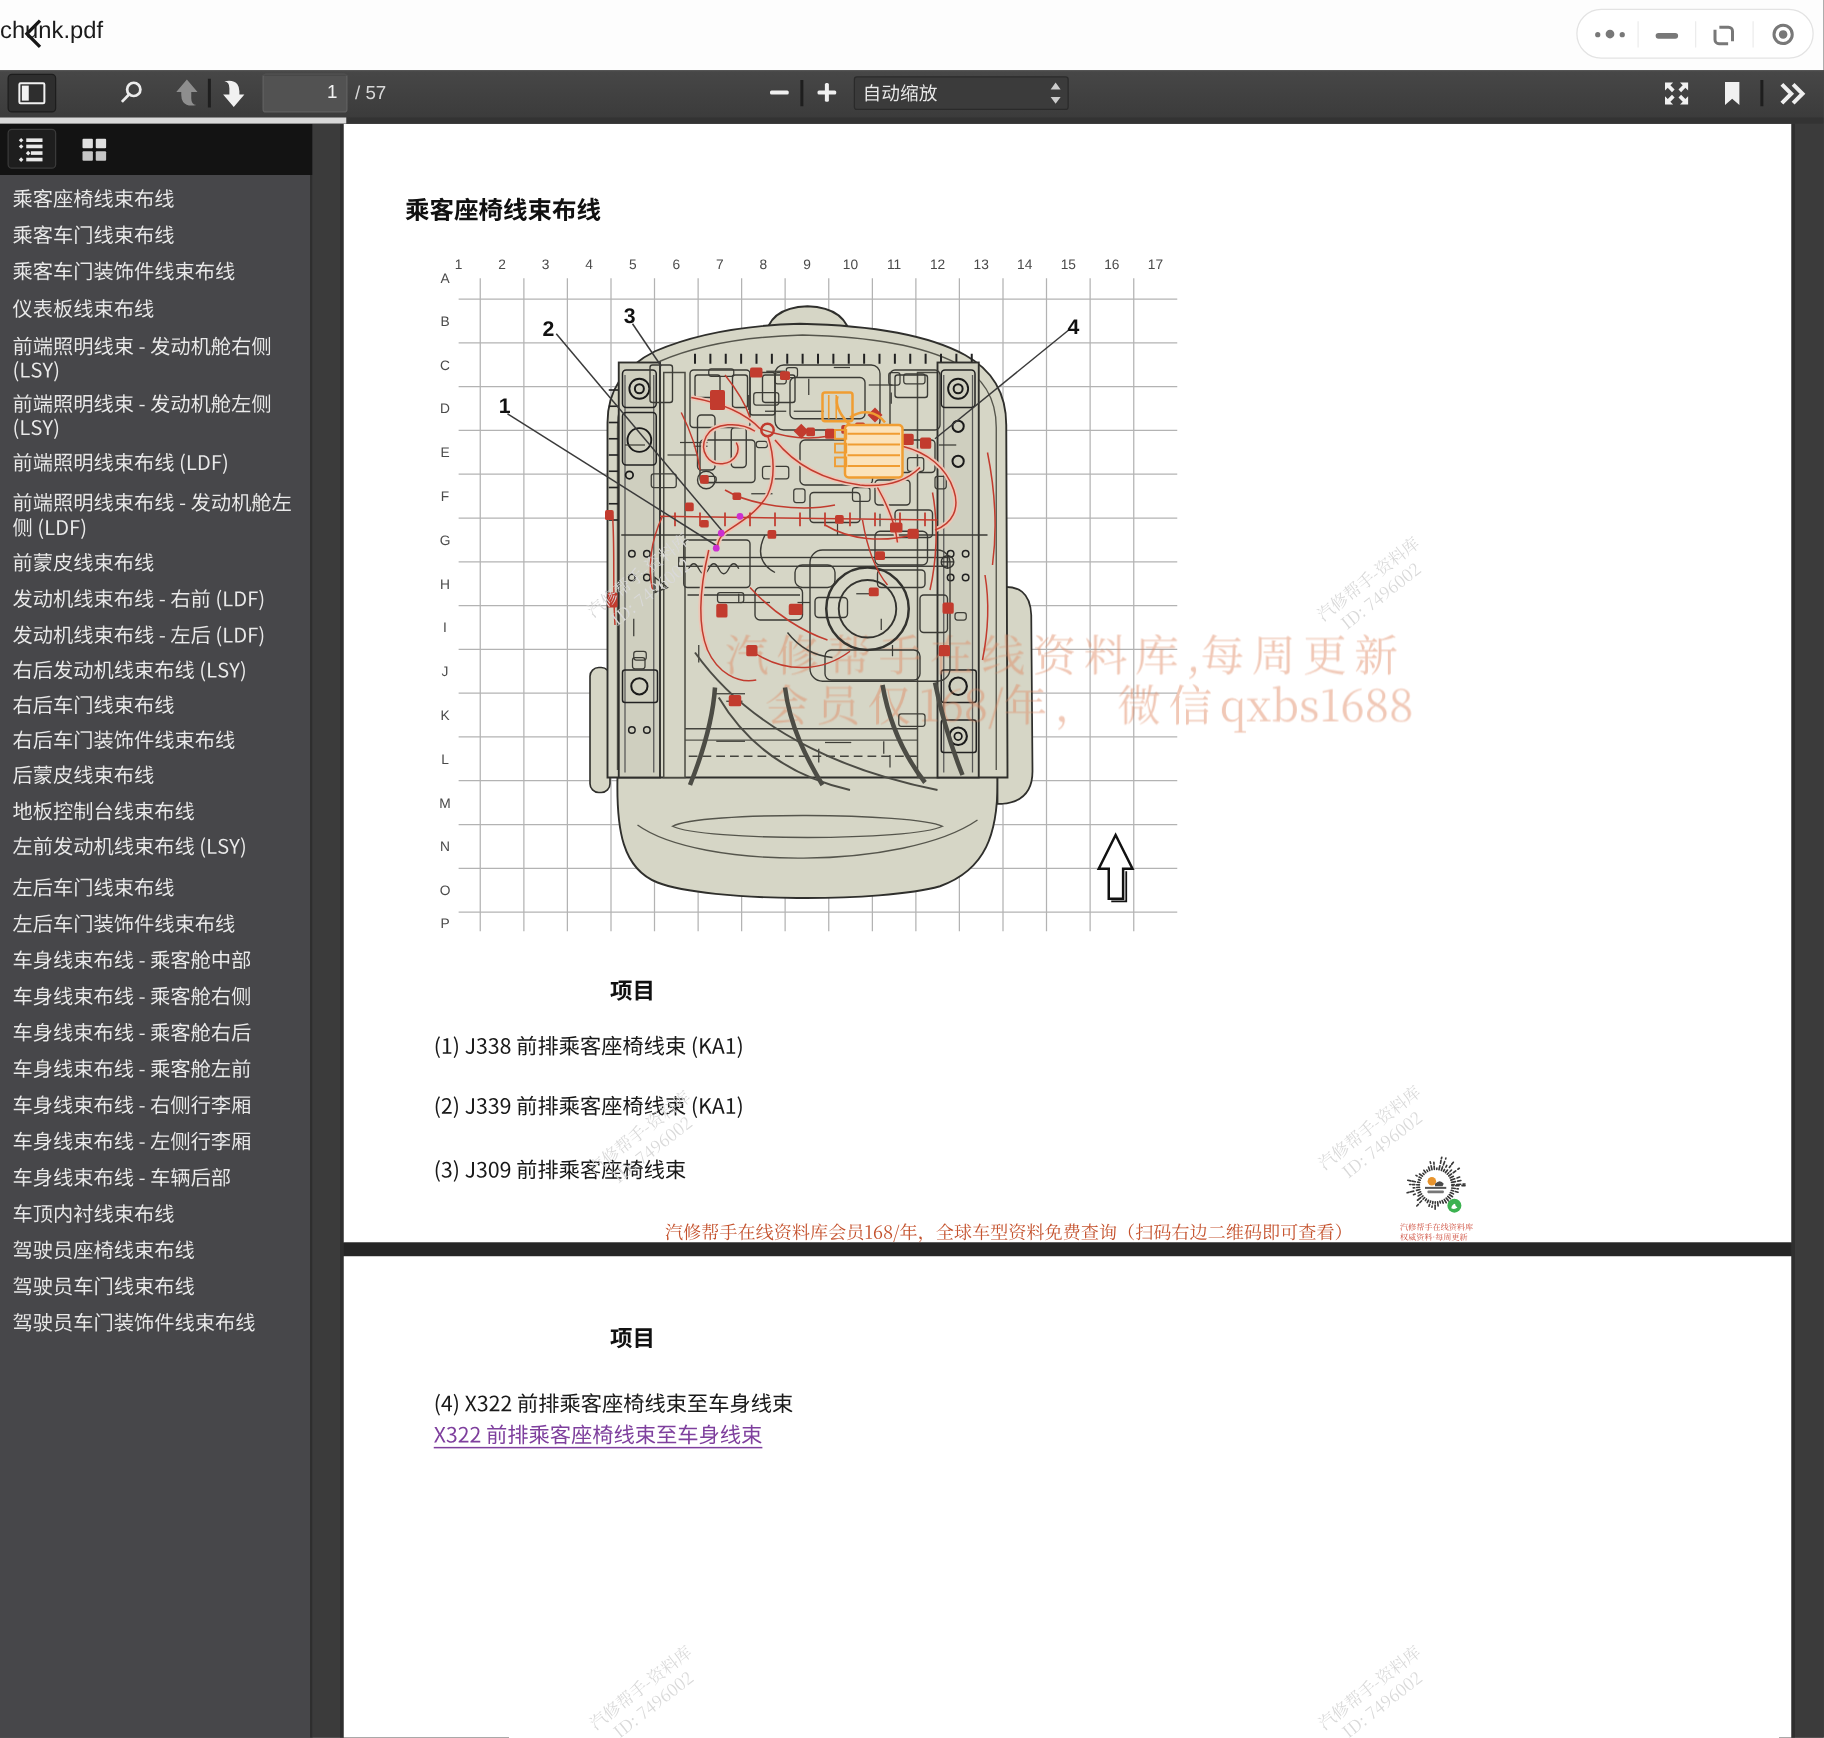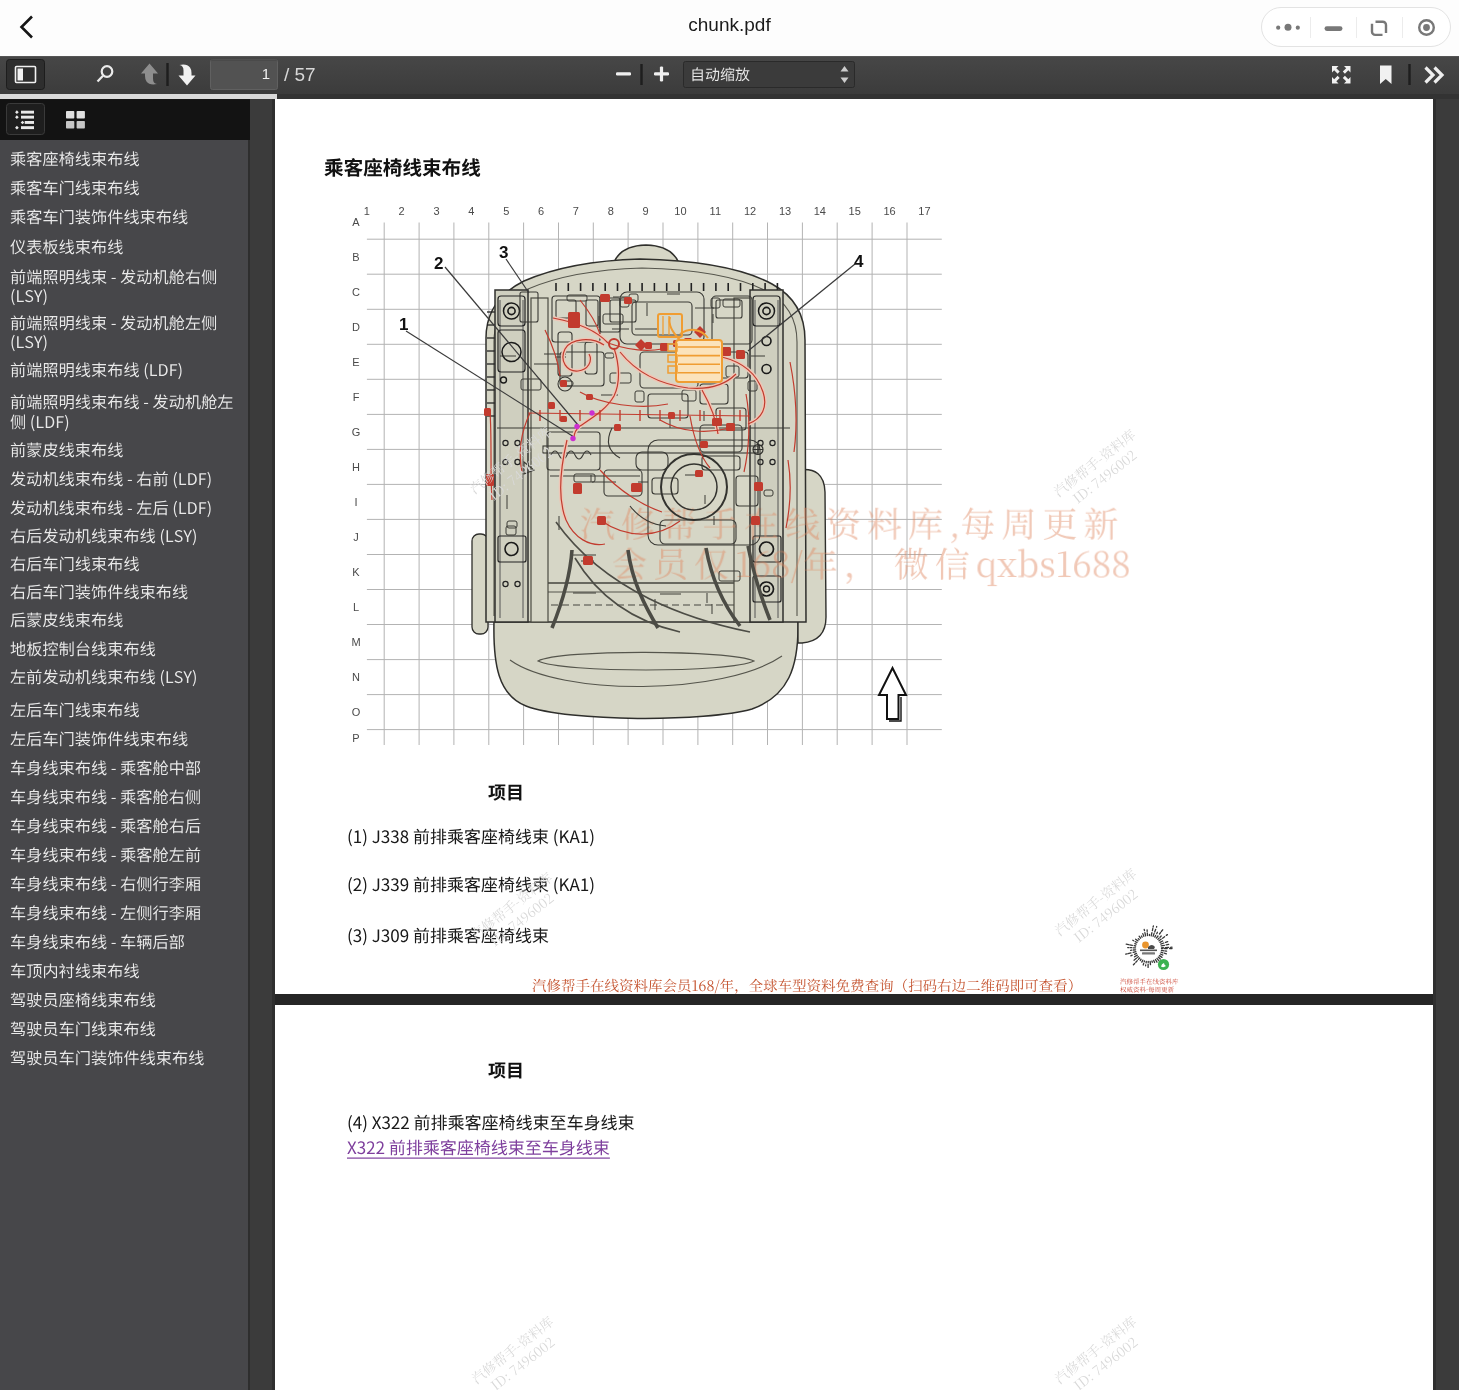--- a/index.html
+++ b/index.html
@@ -90,23 +90,23 @@
 <path d="M1332,83.5 h6.5 l-2.2,-2.2 3.4,-3.4 -2.1,-2.1 -3.4,3.4 -2.2,-2.2 z"></path>
 <path d="M1350.5,83.5 h-6.5 l2.2,-2.2 -3.4,-3.4 2.1,-2.1 3.4,3.4 2.2,-2.2 z"></path>
 <path d="M1380,65.5 h11.5 v18.5 l-5.75,-5 -5.75,5 z"></path>
 </g>
 <line x1="1409.5" y1="64" x2="1409.5" y2="85" stroke="#1e1e1e" stroke-width="2.4"></line>
 <g stroke="#efefef" stroke-width="3.2" fill="none">
 <path d="M1425.5,67.5 l7.5,7.5 -7.5,7.5"></path>
 <path d="M1434.5,67.5 l7.5,7.5 -7.5,7.5"></path>
 </g>
 </svg>
-<div class="abs" style="left:0px;top:0px;width:1459px;height:55px;line-height:50px;text-align:center;font-size:19px;color:#1b1b1b">chunk.pdf</div>
+<div class="abs" style="left:0px;top:0px;width:1459px;height:55px;line-height:50px;text-align:left;font-size:19px;color:#1b1b1b">chunk.pdf</div>
 <div class="abs" style="left:210px;top:59px;width:60px;height:30px;line-height:30px;text-align:right;font-size:15px;color:#f2f2f2">1</div>
-<div class="abs" style="left:284px;top:59px;height:30px;line-height:31px;font-size:19px;color:#d8d8d8">/ 57</div>
+<div class="abs" style="left:284px;top:59px;height:30px;line-height:31px;font-size:15px;color:#d8d8d8">/ 57</div>
 <svg class="abs" style="left:0px;top:0px" width="1459" height="1390" viewBox="0 0 1459 1390">
     <g stroke="#b3b3b3" stroke-width="1">
       <line x1="384.2" y1="222.5" x2="384.2" y2="745"></line>
       <line x1="419.1" y1="222.5" x2="419.1" y2="745"></line>
       <line x1="453.9" y1="222.5" x2="453.9" y2="745"></line>
       <line x1="488.8" y1="222.5" x2="488.8" y2="745"></line>
       <line x1="523.6" y1="222.5" x2="523.6" y2="745"></line>
       <line x1="558.5" y1="222.5" x2="558.5" y2="745"></line>
       <line x1="593.3" y1="222.5" x2="593.3" y2="745"></line>
       <line x1="628.1" y1="222.5" x2="628.1" y2="745"></line>

